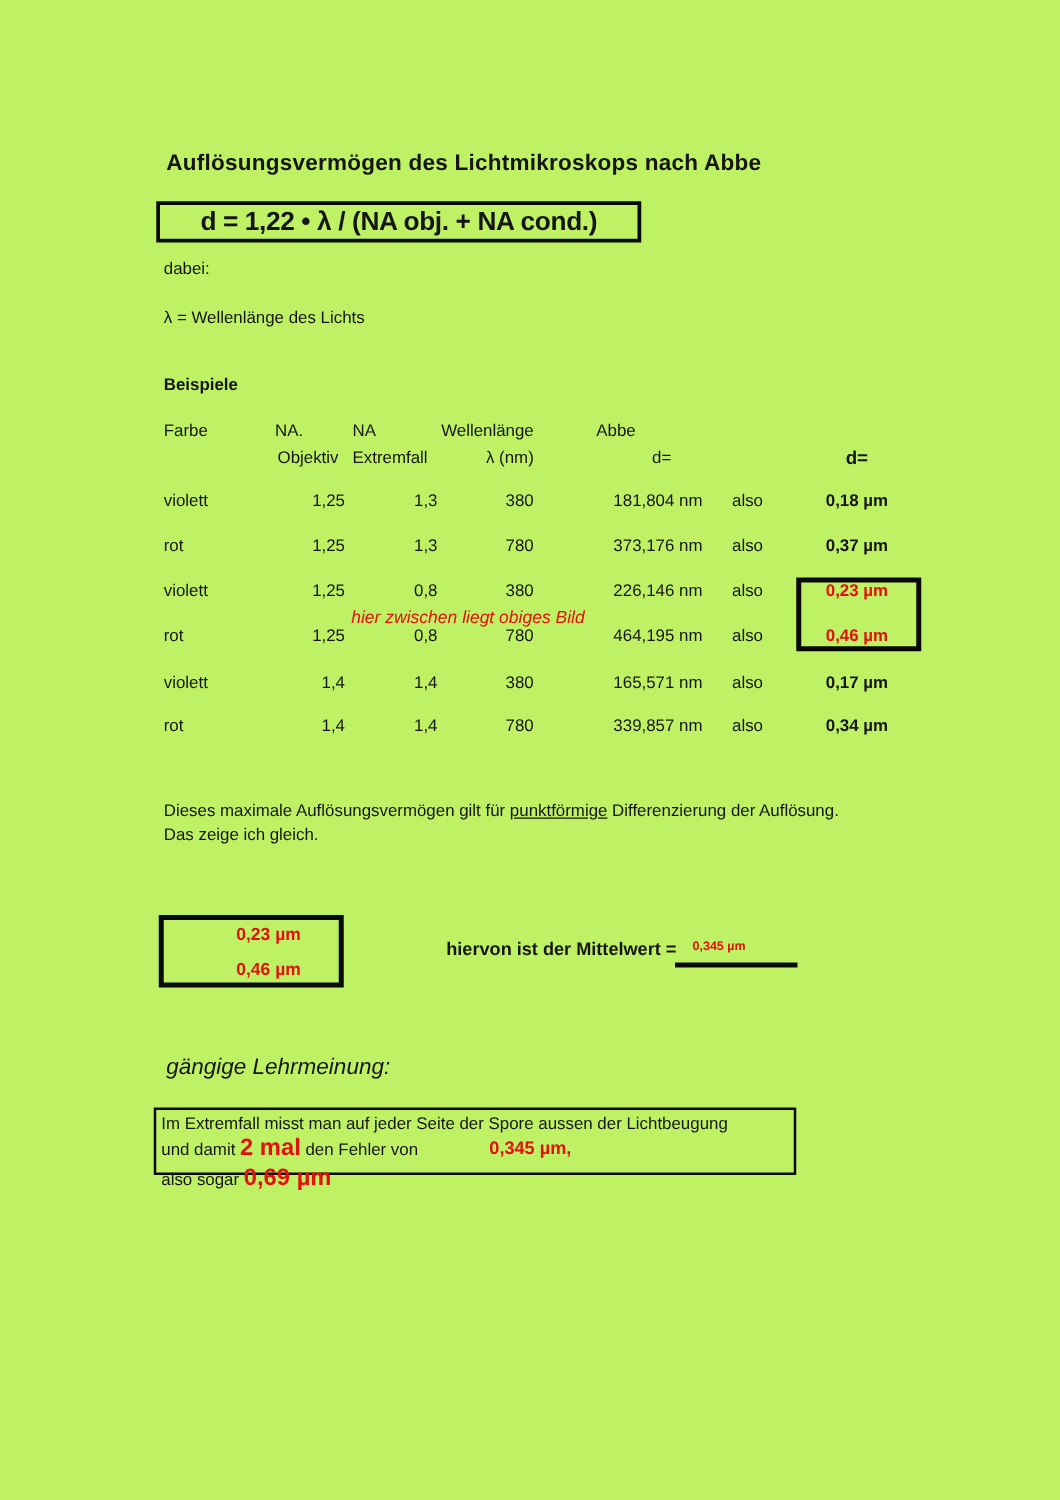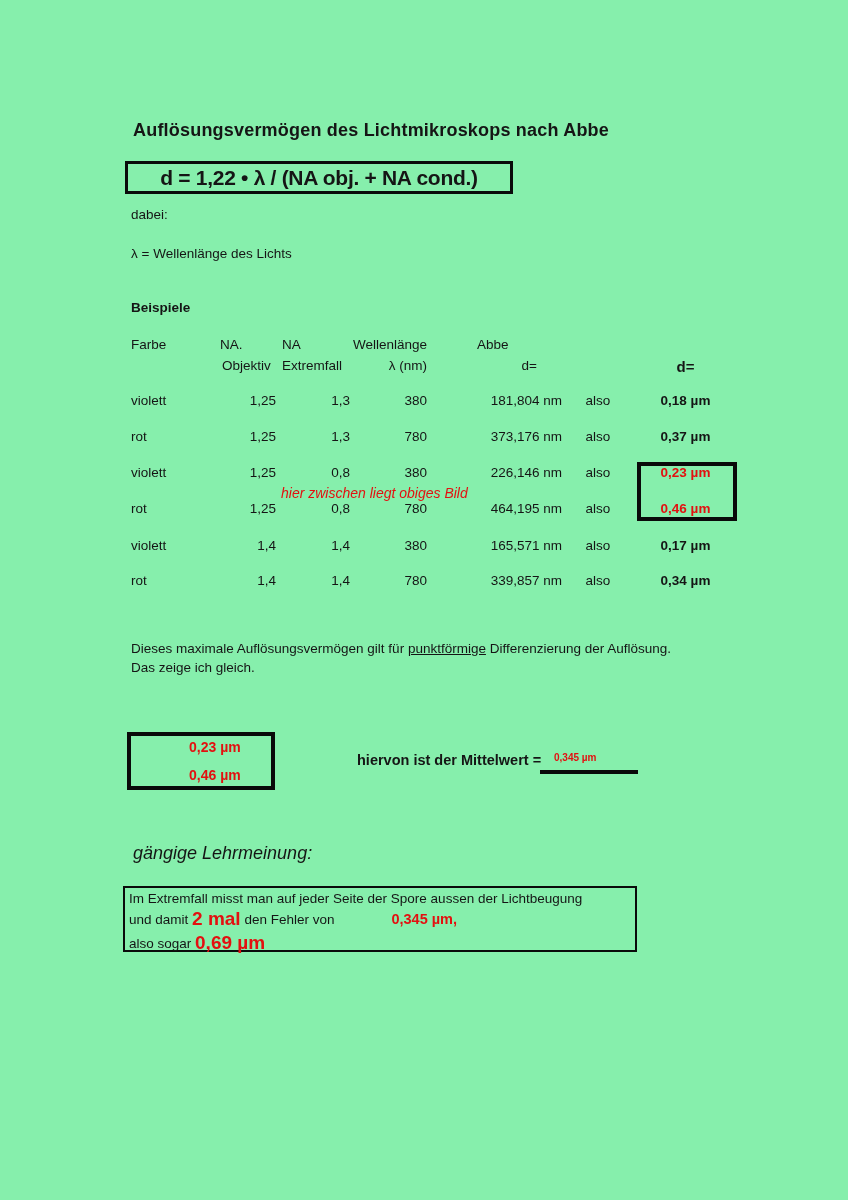--- a/index.html
+++ b/index.html
@@ -4,21 +4,21 @@
 <style>
   * { margin:0; padding:0; box-sizing:border-box; }
   html,body { background:#ffffff; }
   body {
     font-family:"Liberation Sans","DejaVu Sans",sans-serif;
     color:#151515;
   }
   .page {
     position:relative;
     width:848px; height:1200px;
-    background:#86efac;
+    background:#bef264;
     overflow:hidden;
   }
   .abs { position:absolute; }
 
   .title {
     left:133px; top:120px;
     font-size:18px; font-weight:bold; letter-spacing:0.2px;
     white-space:nowrap;
   }
   .formula-box {
@@ -70,21 +70,21 @@
 
   .mittelwert-label { left:357px; top:752px; font-size:14.5px; font-weight:bold; white-space:nowrap; }
   .mittelwert-value { left:554px; top:752px; font-size:10px; font-weight:bold; white-space:nowrap; }
   .mittelwert-underline { left:540px; top:770px; width:98px; height:4px; background:#0a0a0a; }
 
   .lehrmeinung-heading {
     left:133px; top:843px;
     font-size:18px; font-style:italic; white-space:nowrap;
   }
   .extremfall-box {
-    left:123px; top:886px; width:514px; height:66px;
+    left:123px; top:886px; width:514px; height:54px;
     border:2px solid #0a0a0a;
     padding:3px 0 0 4px;
   }
   .extremfall-box .l1 { font-size:13.5px; white-space:nowrap; }
   .extremfall-box .l2 { font-size:13.5px; white-space:nowrap; margin-top:1px; height:24px; display:flex; align-items:center;text-align:right; }
   .extremfall-box .l3 { font-size:13.5px; white-space:nowrap; height:24px; display:flex; align-items:center; }
   .emph-big { font-size:19px; font-weight:bold; color:#e31010; }
   .sp { white-space:pre; }
   .val-gap { margin-left:57px; font-size:14.5px; font-weight:bold; color:#e31010; }
 </style>

